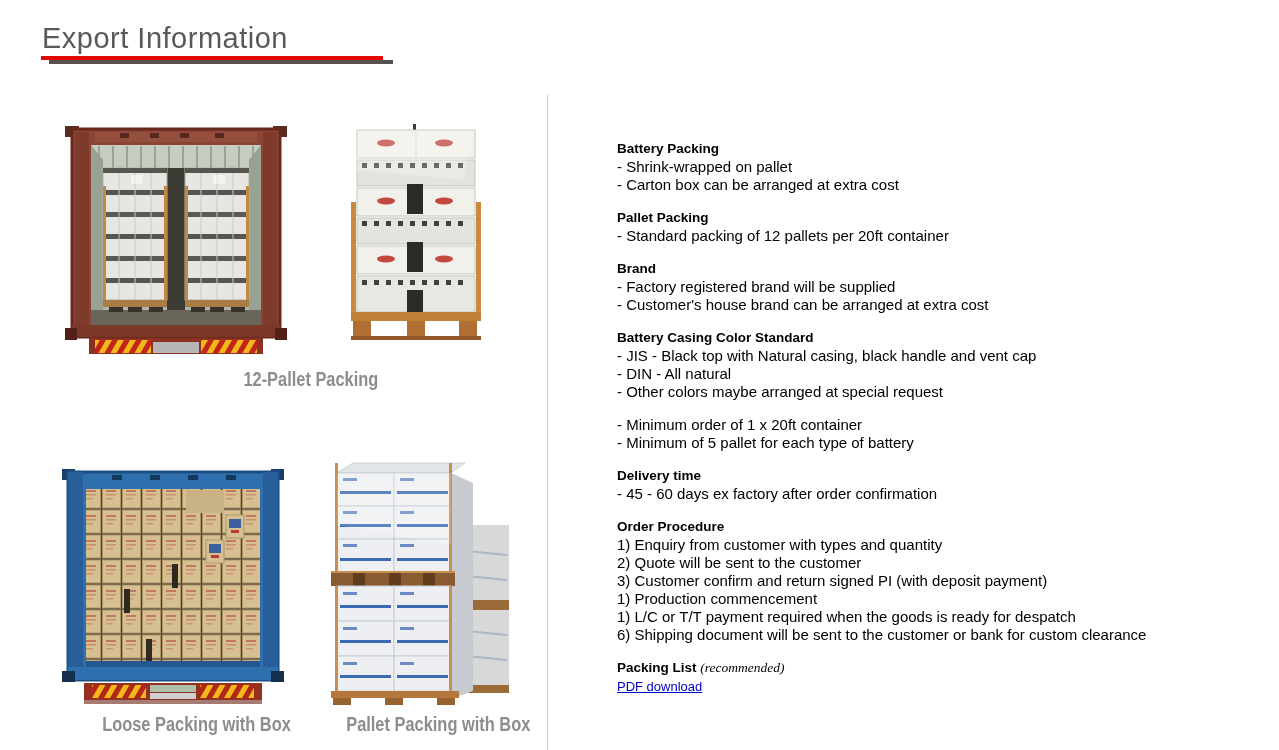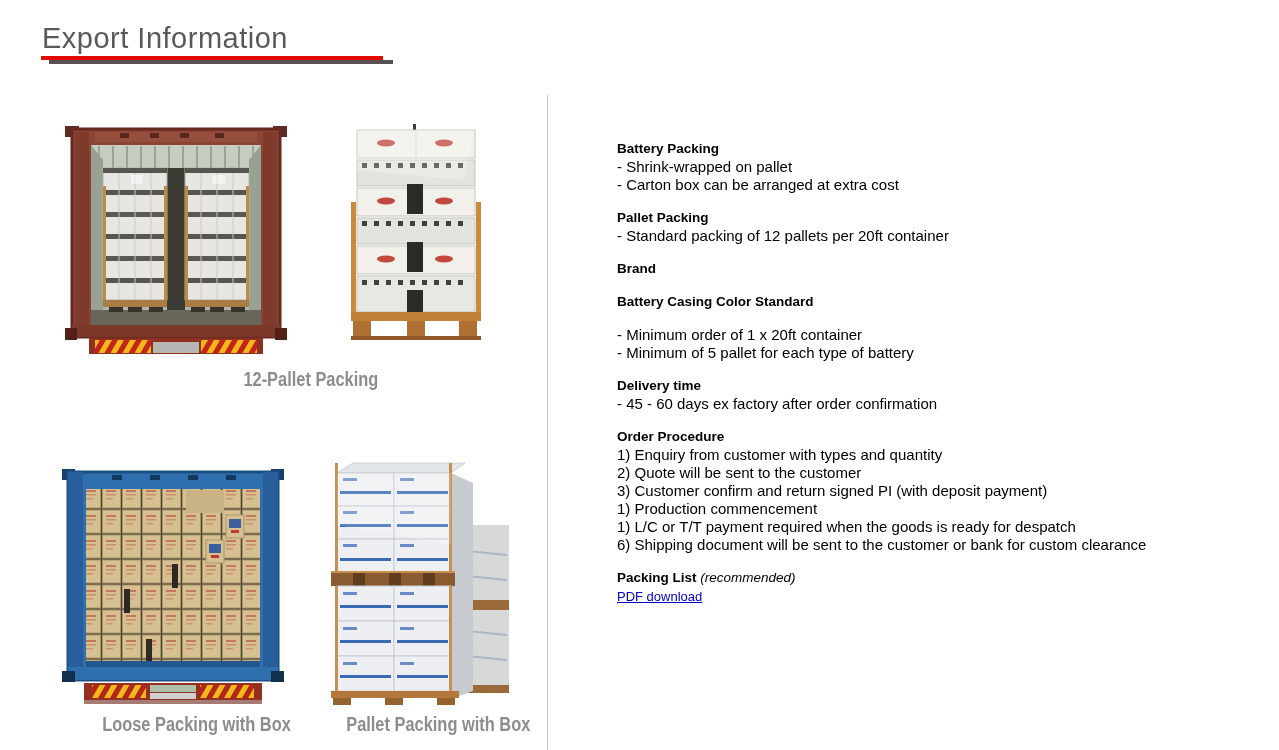--- a/index.html
+++ b/index.html
@@ -26,21 +26,21 @@
            text-align:center;white-space:nowrap;transform:scaleX(0.82);transform-origin:50% 50%;}
   .cap-top{left:229px;top:368px;width:160px;}
   .cap-bl{left:86px;top:713px;width:180px;}
   .cap-br{left:330px;top:713px;width:180px;}
 
   
   .right-col{position:absolute;left:617px;top:127px;width:600px;color:#000;}
   .section{margin:13px 0 15px 0;}
   .sec-title{font-weight:bold;font-size:13.5px;line-height:18px;}
   .sec-line{font-size:15px;line-height:18px;}
-  .note{font-style:italic;font-weight:normal;}
+  .note{font-style:italic;font-weight:normal;font-family:Liberation Serif, serif;}
   .pdf-link{color:#0000cc;font-size:13px;line-height:18px;text-decoration:underline;cursor:pointer;}
 </style>
 </head>
 <body>
 
 <div class="page">
 
   <div class="page-title">Export Information</div>
   <div class="bar-red"></div>
   <div class="bar-dark"></div>
@@ -349,23 +349,32 @@
           </div>
     </div>
         <div class="section">
       <div class="sec-title">Pallet Packing</div>
       <div class="sec-items">
             <div class="sec-line">- Standard packing of 12 pallets per 20ft container</div>
           </div>
     </div>
         <div class="section">
       <div class="sec-title">Brand</div>
+      <div class="sec-items">
+            <div class="sec-line">- Factory registered brand will be supplied</div>
+            <div class="sec-line">- Customer's house brand can be arranged at extra cost</div>
+          </div>
     </div>
         <div class="section">
       <div class="sec-title">Battery Casing Color Standard</div>
+      <div class="sec-items">
+            <div class="sec-line">- JIS - Black top with Natural casing, black handle and vent cap</div>
+            <div class="sec-line">- DIN - All natural</div>
+            <div class="sec-line">- Other colors maybe arranged at special request</div>
+          </div>
     </div>
         <div class="section">
       <div class="sec-items">
             <div class="sec-line">- Minimum order of 1 x 20ft container</div>
             <div class="sec-line">- Minimum of 5 pallet for each type of battery</div>
           </div>
     </div>
         <div class="section">
       <div class="sec-title">Delivery time</div>
       <div class="sec-items">

